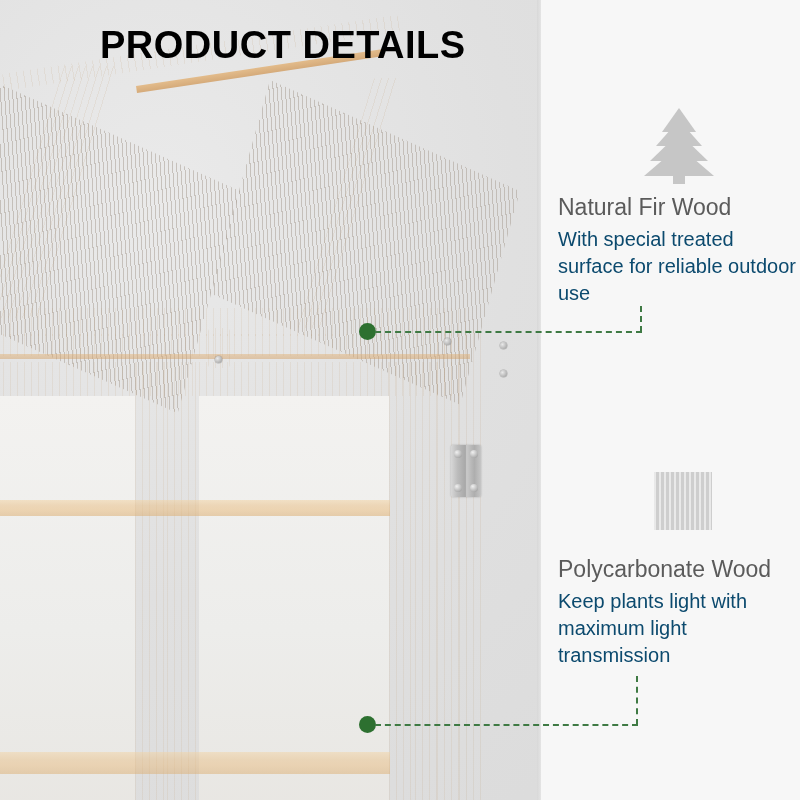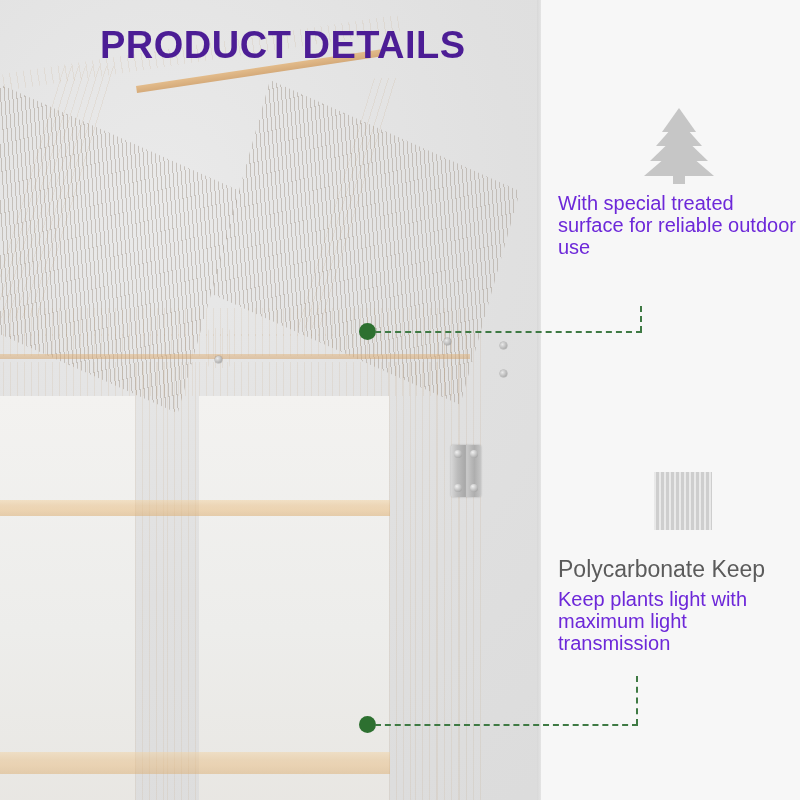--- a/index.html
+++ b/index.html
@@ -131,21 +131,21 @@
     background: #f7f7f7;
   }
 
   
   #page-title {
     position: absolute;
     left: 100px; top: 24px;
     font-size: 38px;
     font-weight: bold;
     letter-spacing: .5px;
-    color: #4c1d95;
+    color: #000000;
     white-space: nowrap;
   }
 
   
   .feature { position: absolute; left: 558px; width: 240px; }
   #feature-1 { top: 104px; }
   #feature-2 { top: 466px; }
 
   .feature-icon-wrap {
     position: relative;
@@ -154,22 +154,22 @@
   }
   .feature-title {
     font-size: 23px;
     color: #5b5b5b;
     line-height: 30px;
     margin-bottom: 4px;
     white-space: nowrap;
   }
   .feature-desc {
     font-size: 20px;
-    color: #6d28d9;
-    line-height: 22px;
+    color: #0c4a6e;
+    line-height: 27px;
   }
 
   
   #tree-icon { position: absolute; left: 84px; top: 2px; width: 74px; height: 78px; }
   
   #board-icon {
     position: absolute; left: 96px; top: 6px;
     width: 58px; height: 58px;
     background: #cecece;
     background-image:
@@ -286,28 +286,29 @@
       <svg id="tree-icon" viewBox="0 0 74 78" xmlns="http://www.w3.org/2000/svg">
         <g fill="#c6c6c6">
           <polygon points="37,2 54,26 20,26"></polygon>
           <polygon points="37,14 60,40 14,40"></polygon>
           <polygon points="37,27 66,55 8,55"></polygon>
           <polygon points="37,40 72,70 2,70"></polygon>
           <rect x="31" y="70" width="12" height="8"></rect>
         </g>
       </svg>
     </div>
+    <div class="feature-title">Natural Fir Wood</div>
     <div class="feature-desc">With special treated surface for reliable outdoor use</div>
   </div>
 
   <div class="feature" id="feature-2">
     <div class="feature-icon-wrap">
       <div id="board-icon"></div>
     </div>
-    <div class="feature-title">Polycarbonate Keep</div>
+    <div class="feature-title">Polycarbonate Wood</div>
     <div class="feature-desc">Keep plants light with maximum light transmission</div>
   </div>
 
   <div class="marker-dot" style="left:359px; top:323px;"></div>
   <div class="leader-h" style="left:375px; top:331px; width:267px;"></div>
   <div class="leader-v" style="left:640px; top:306px; height:26px;"></div>
 
   <div class="marker-dot" style="left:359px; top:716px;"></div>
   <div class="leader-h" style="left:375px; top:724px; width:263px;"></div>
   <div class="leader-v" style="left:636px; top:676px; height:49px;"></div>

